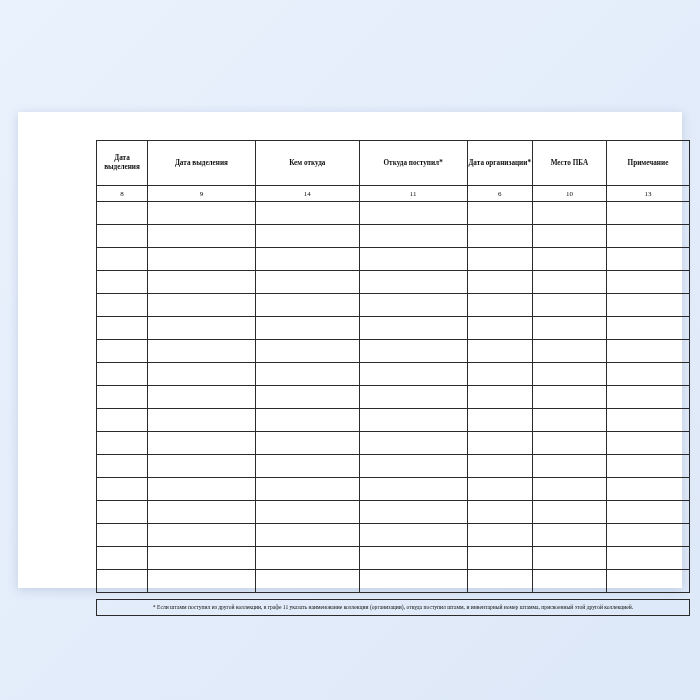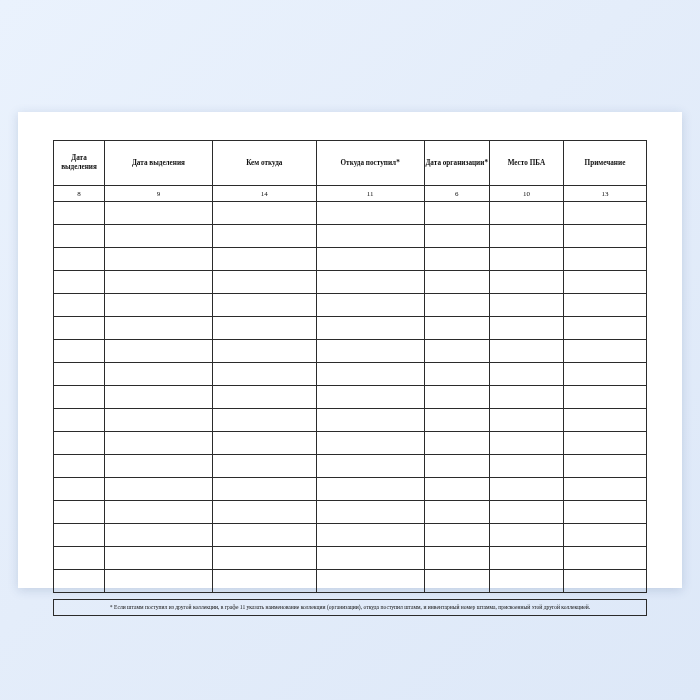--- a/index.html
+++ b/index.html
@@ -32,20 +32,21 @@
     position: absolute;
     left: 35px;
     top: 28px;
     width: 594px;
     height: 424px;
   }
   table.register {
     width: 100%;
     border-collapse: collapse;
     table-layout: fixed;
+    margin-left: 43px;
   }
   table.register td, table.register th {
     border: 1px solid #2b2b2b;
     padding: 0;
   }
   thead th {
     height: 44px;
     font-size: 7.2px;
     font-weight: bold;
     text-align: center;

